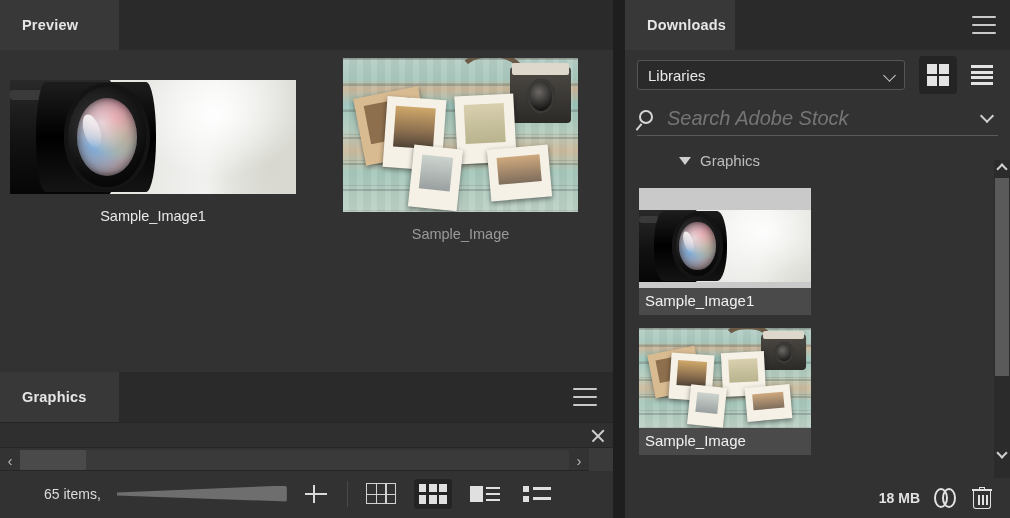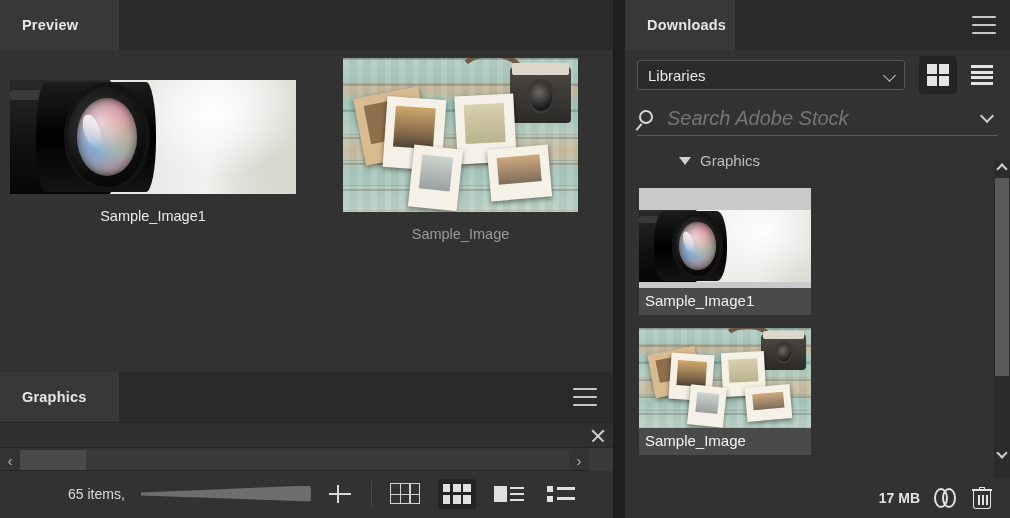--- a/index.html
+++ b/index.html
@@ -103,21 +103,21 @@
 
   #hscroll { position:relative; height:24px; background:#333; border-top:1px solid #262626; border-bottom:1px solid #262626; }
   .sb-arrow { position:absolute; top:0; width:20px; height:24px; display:flex; align-items:center; justify-content:center;
     color:#b9b9b9; font-size:15px; cursor:pointer; }
   #sb-left { left:0; } #sb-right { right:24px; }
   .sb-track { position:absolute; left:20px; right:44px; top:2px; height:20px; background:#3a3a3a; }
   .sb-thumb { position:absolute; left:0; top:0; width:66px; height:20px; background:#4a4a4a; cursor:pointer; }
   #sb-corner { position:absolute; right:0; top:0; width:24px; height:24px; background:#3a3a3a; }
 
   #content-toolbar { position:relative; height:45px; background:#323232; display:flex; align-items:center; }
-  .items-count { margin-left:68px; color:#dcdcdc; font-size:14px; }
+  .items-count { margin-left:44px; color:#dcdcdc; font-size:14px; }
   .zoom-slider { margin-left:16px; width:170px; height:22px; position:relative; cursor:pointer; }
   .zoom-slider .wedge { position:absolute; left:0; top:3px; width:170px; height:16px; background:#6e6e6e;
     clip-path: polygon(0 44%, 100% 0, 100% 100%, 0 62%); border-radius:2px; }
   .plus-btn { margin-left:16px; width:26px; height:26px; position:relative; cursor:pointer; }
   .plus-btn:before{ content:""; position:absolute; left:2px; top:12px; width:22px; height:2.4px; background:#d9d9d9; }
   .plus-btn:after { content:""; position:absolute; left:10px; top:4px; width:2.4px; height:18px; background:#d9d9d9; }
   .tb-sep { margin-left:18px; width:1px; height:26px; background:#4a4a4a; }
 
   .viewbtn { margin-left:14px; width:38px; height:30px; display:flex; align-items:center; justify-content:center;
     border-radius:3px; cursor:pointer; }
@@ -427,21 +427,21 @@
       <div class="v-arrow" id="v-up">
           <div class="cv"></div>
         </div>
       <div id="v-thumb"></div>
       <div class="v-arrow" id="v-dn">
           <div class="cv"></div>
         </div>
     </div>
 
     <div id="lib-footer">
-      <span class="size-text">17 MB</span>
+      <span class="size-text">18 MB</span>
       <div class="cc-icon">
           <b></b>
           <i></i>
         </div>
       <div class="trash">
         <u></u>
           <i></i>
           <b></b>
           <s style="left:6px"></s>
           <s style="left:10px"></s>

